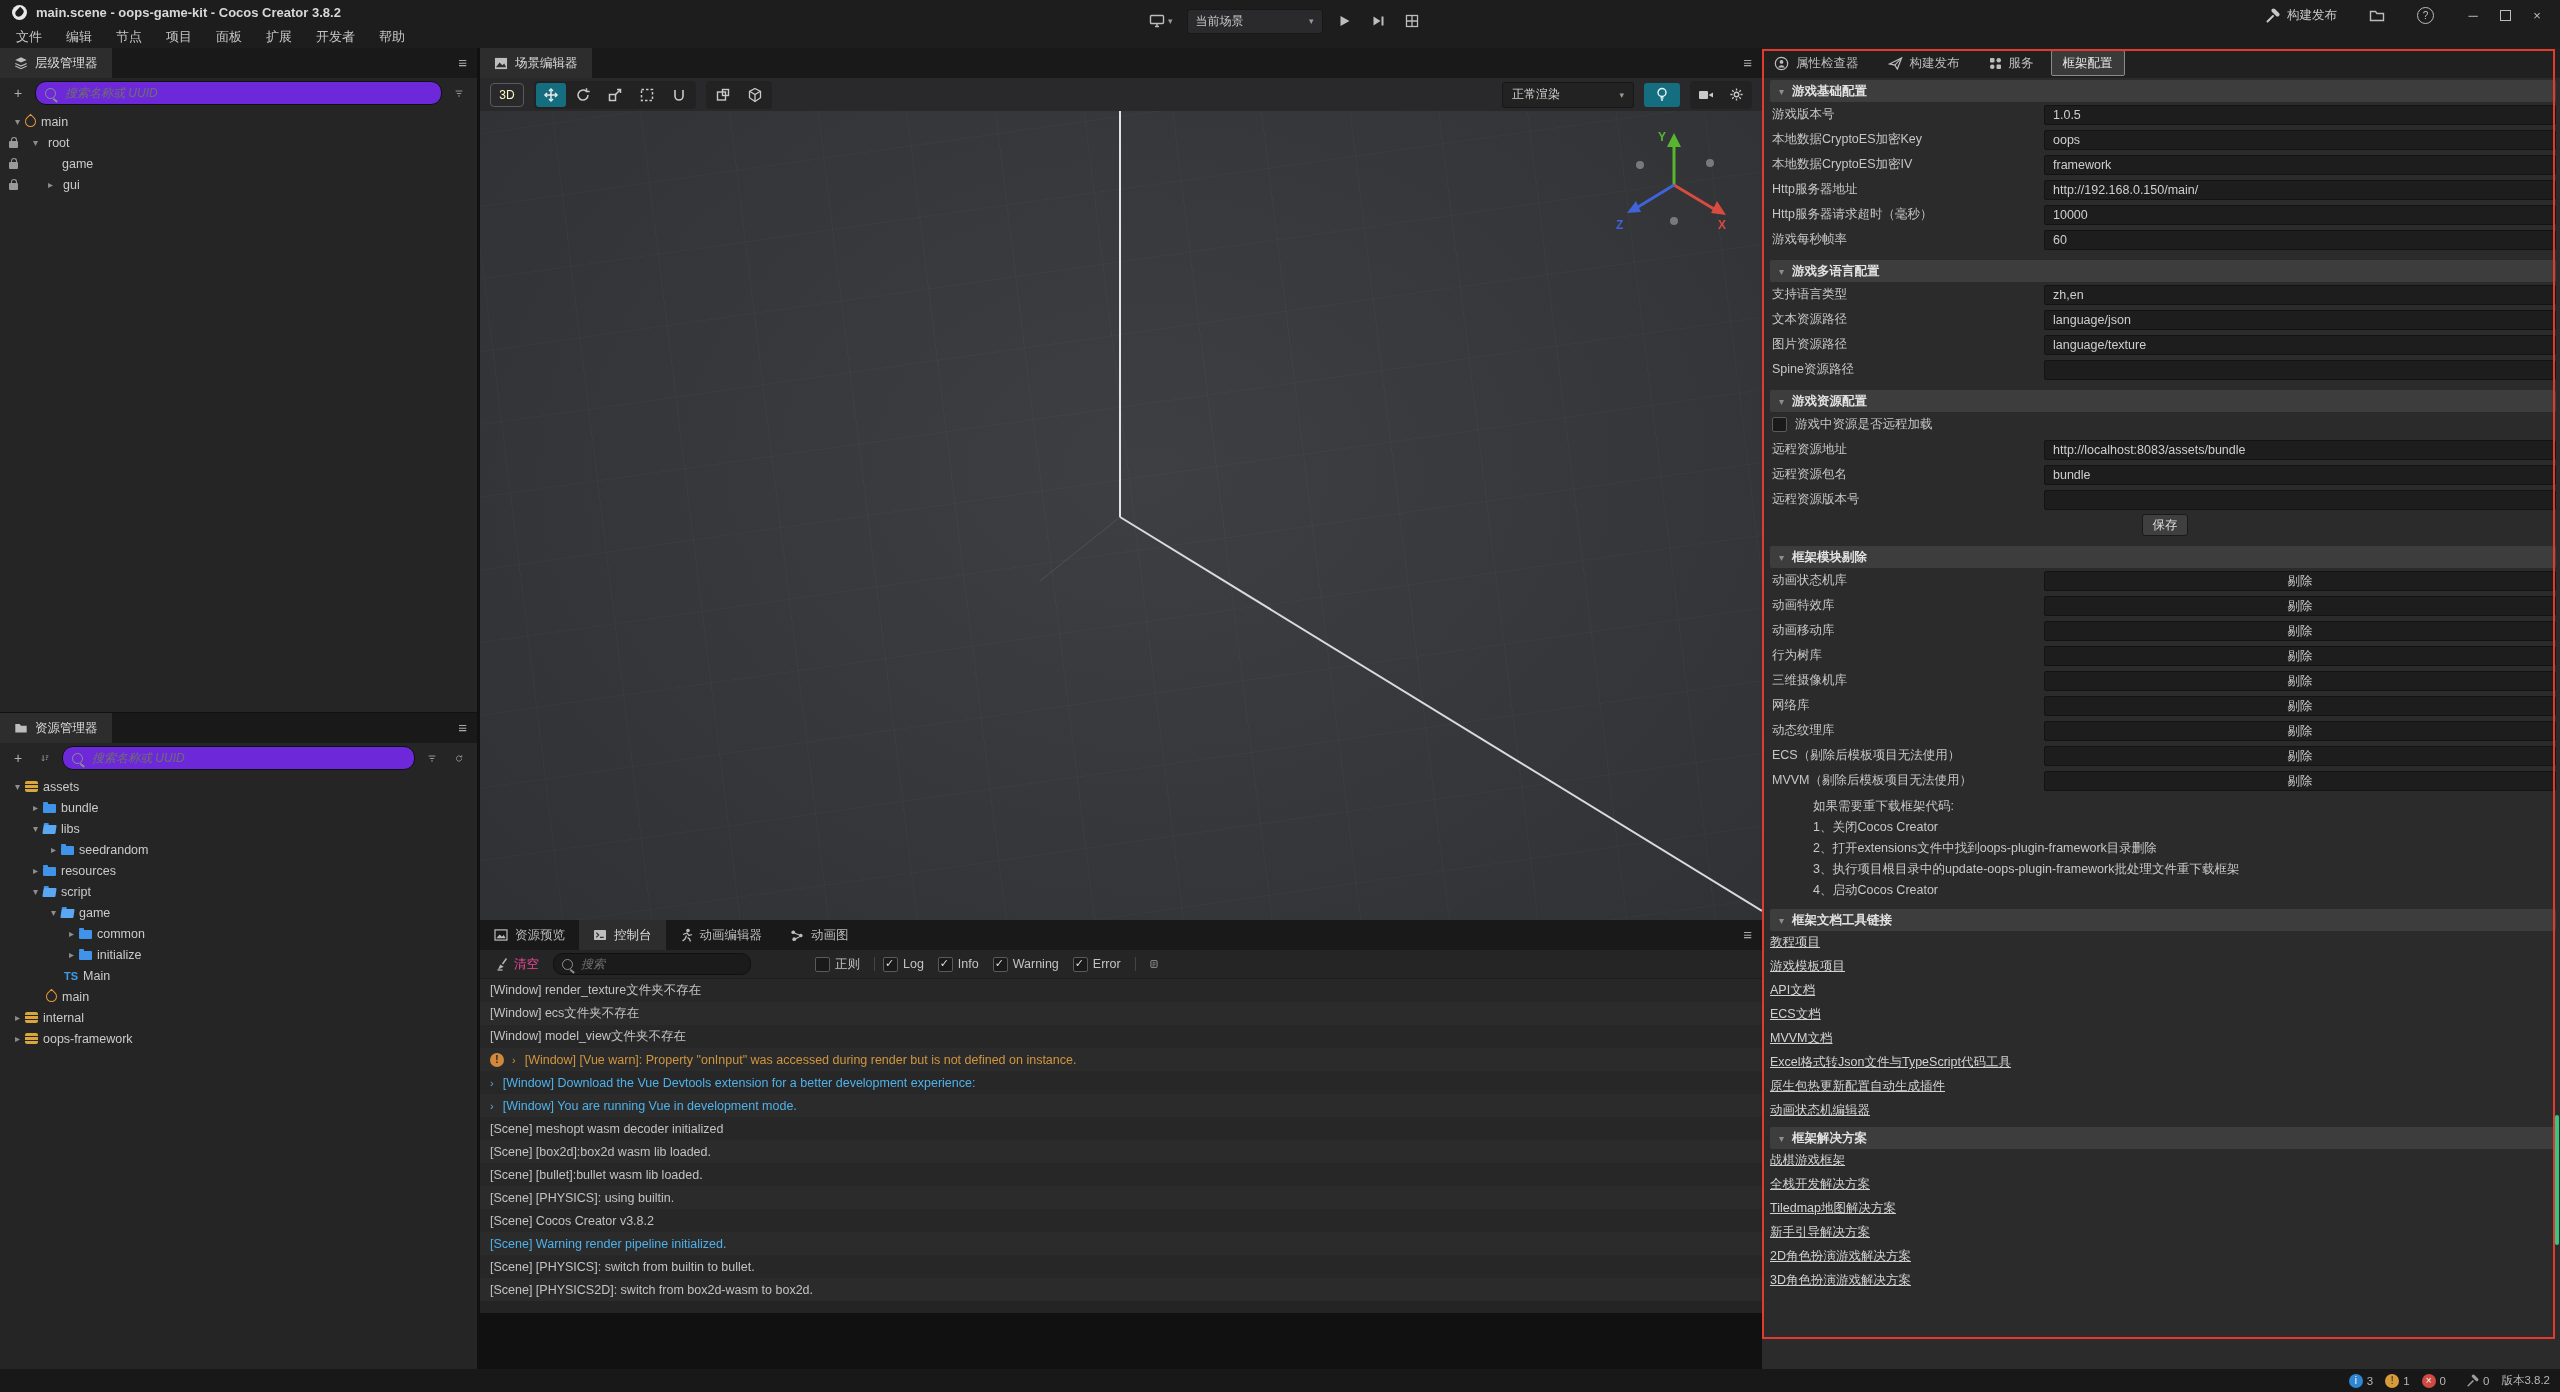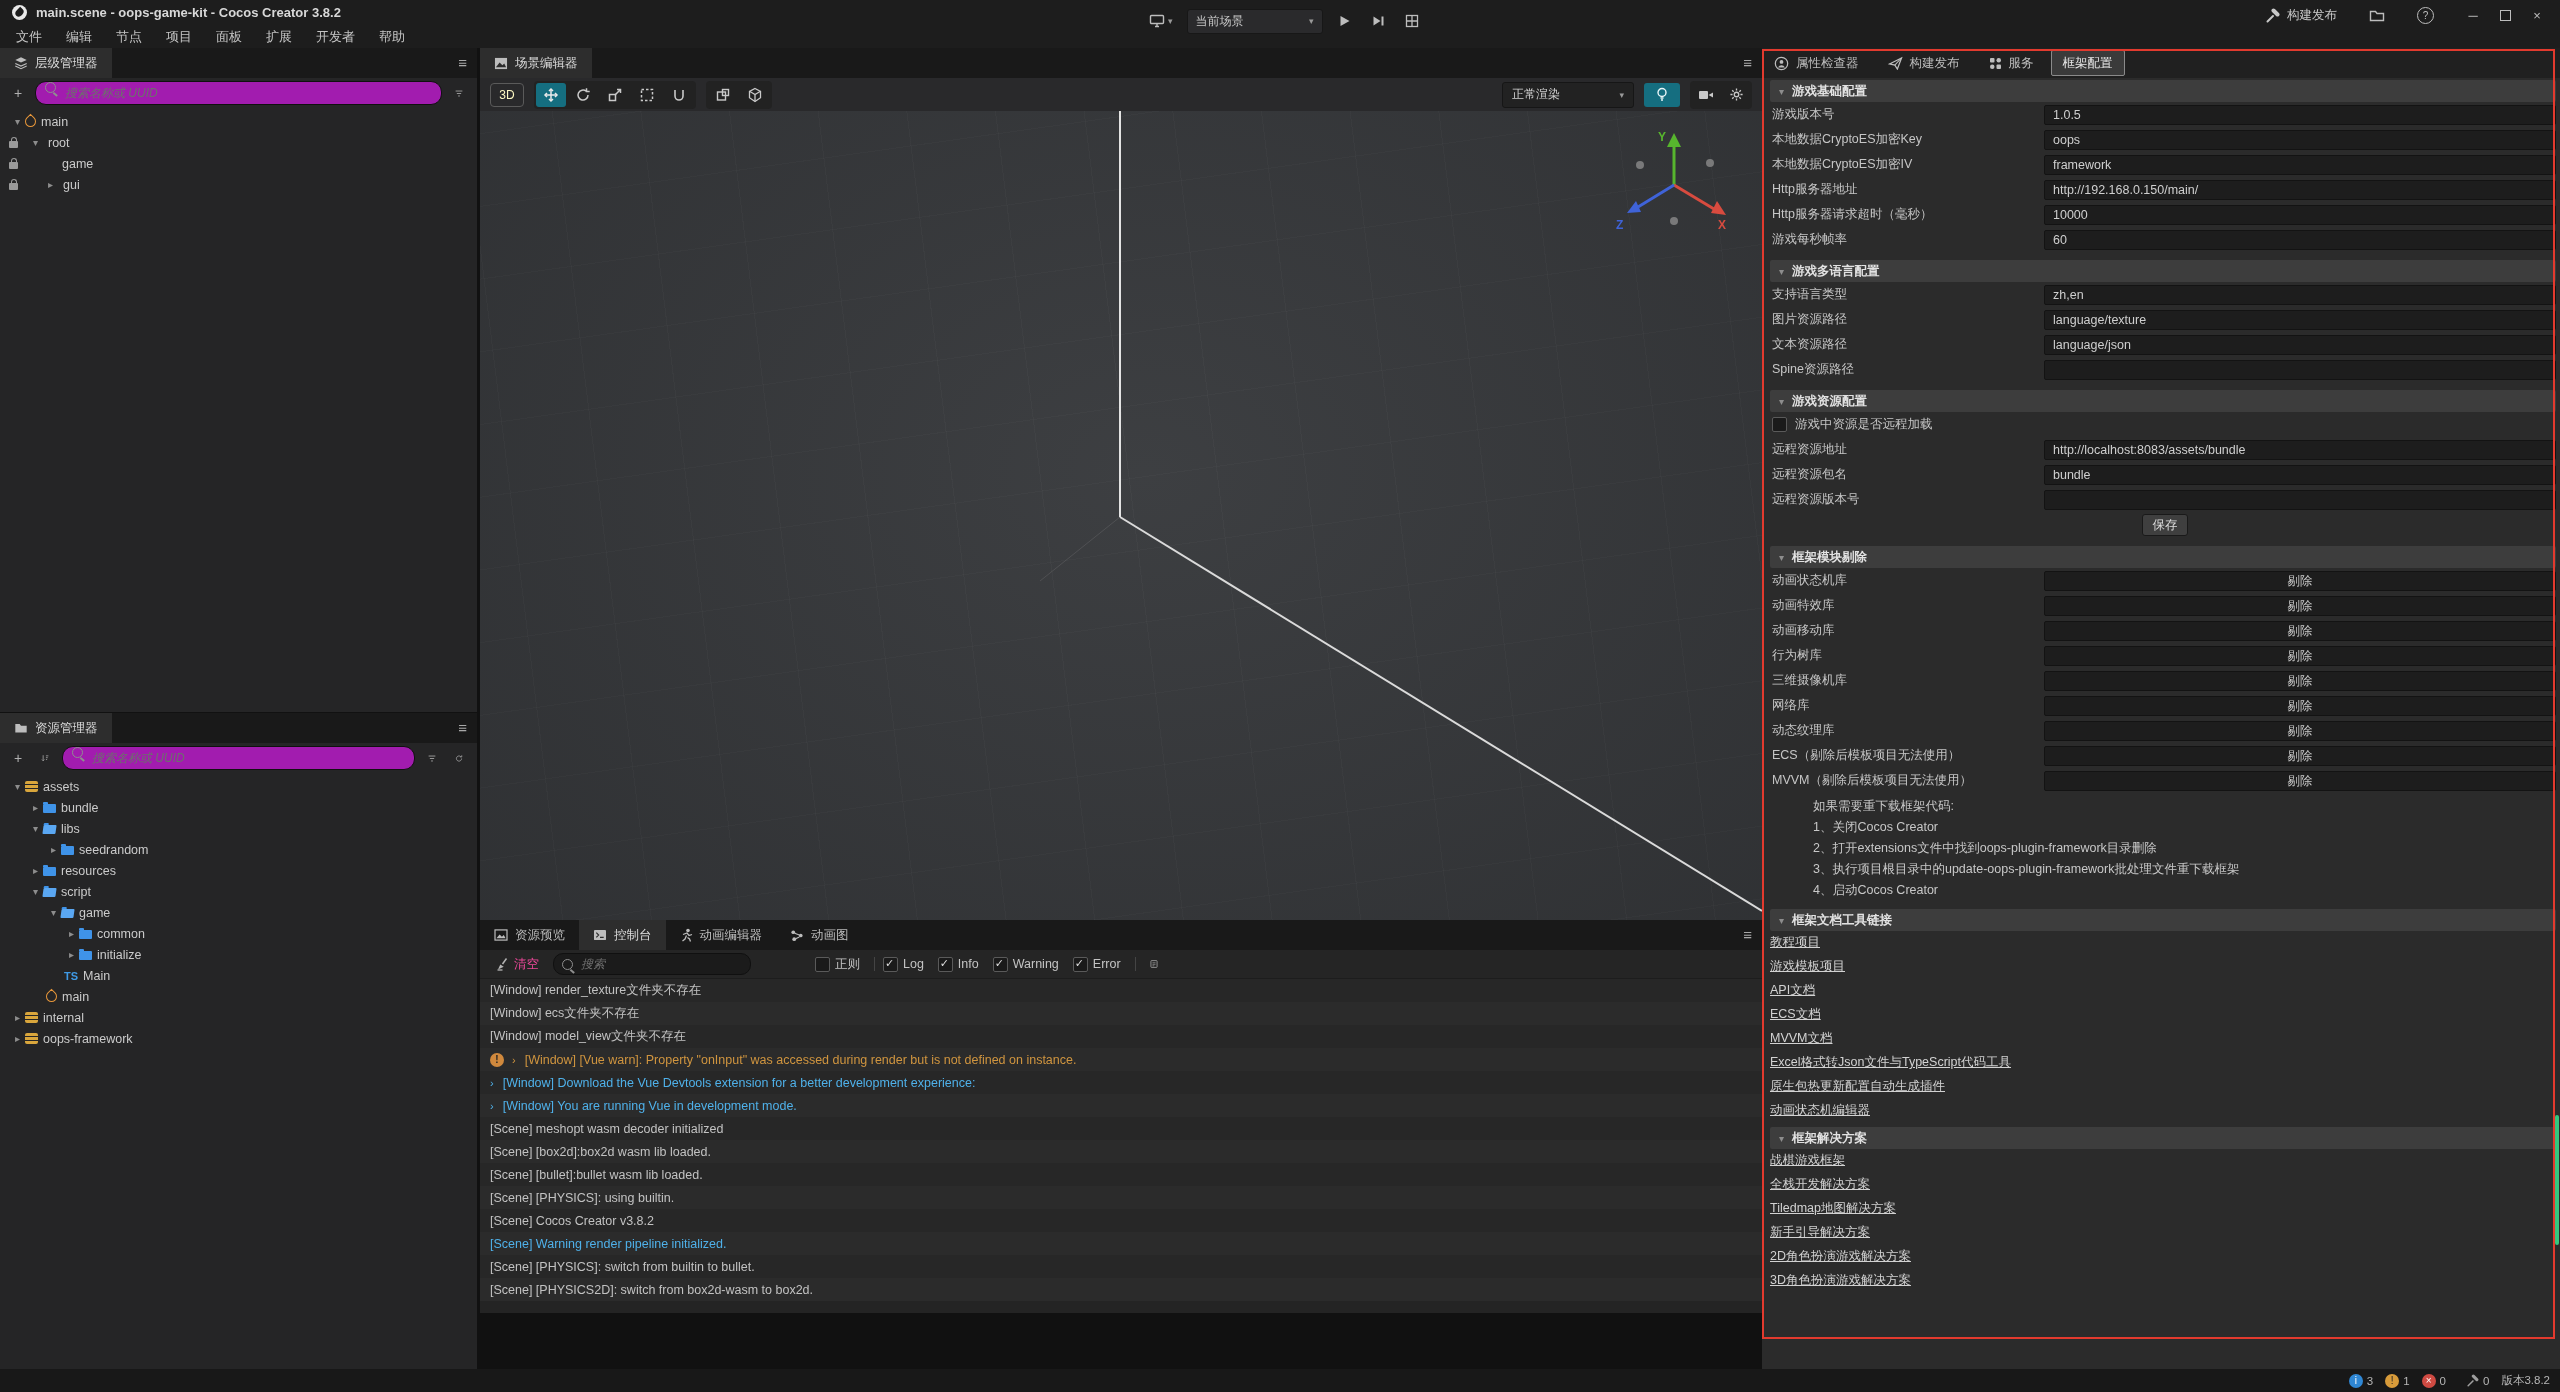--- a/index.html
+++ b/index.html
@@ -21,21 +21,21 @@
   .win-box{width:9px;height:9px;border:1px solid #bdbdbd;display:inline-block;}
   svg.ic{display:block;}
   
   .panel{position:absolute;background:#252526;overflow:hidden;}
   .tabbar{height:30px;background:#191919;display:flex;align-items:stretch;position:relative;}
   .tab{display:flex;align-items:center;gap:7px;padding:0 14px;font-size:12.5px;color:#bdbdbd;cursor:pointer;}
   .tab.active{background:#2d2d2d;color:#dcdcdc;}
   .hamburger{position:absolute;right:10px;top:7px;color:#a8a8a8;font-size:15px;line-height:15px;cursor:pointer;}
   .ptoolbar{height:30px;display:flex;align-items:center;padding:0 8px;gap:7px;}
   .icon-btn{width:20px;height:20px;display:flex;align-items:center;justify-content:center;color:#b0b0b0;background:none;border:0;font-size:14px;cursor:pointer;}
-  .searchbox{flex:1;height:22px;background:#a21caf;border:1px solid #101010;border-radius:11px;display:flex;padding:0 9px;gap:7px;}
+  .searchbox{flex:1;height:22px;background:#6d28d9;border:1px solid #101010;border-radius:11px;display:flex;align-items:center;padding:0 9px;gap:7px;}
   .searchbox input{flex:1;background:transparent;border:0;outline:0;color:#bdbdbd;font-size:12px;font-family:inherit;}
   .searchbox input::placeholder{color:#6e6e6e;font-style:italic;}
   .mag{width:9px;height:9px;border:1.6px solid #8f8f8f;border-radius:50%;position:relative;flex-shrink:0;}
   .mag::after{content:"";position:absolute;left:8px;top:9px;width:5px;height:1.6px;background:#8f8f8f;transform:rotate(40deg);transform-origin:0 0;}
   
   .tree{padding-top:3px;}
   .trow{height:21px;display:flex;align-items:center;position:relative;font-size:12.5px;color:#cbcbcb;cursor:pointer;}
   .trow .lock{position:absolute;left:9px;}
   .tchev{width:15px;color:#8d8d8d;font-size:10px;flex-shrink:0;text-align:center;}
   .tlabel{margin-left:5px;white-space:nowrap;}
@@ -630,26 +630,26 @@
 
     <div class="ihdr">
         <span class="tchev">▾</span>
         <span>游戏多语言配置</span>
       </div>
     <div class="irow">
         <span class="ilabel">支持语言类型</span>
         <span class="ivalwrap"><input class="ival" value="zh,en" style=""></span>
       </div>
     <div class="irow">
+        <span class="ilabel">文本资源路径</span>
+        <span class="ivalwrap"><input class="ival" value="language/json" style=""></span>
+      </div>
+    <div class="irow">
         <span class="ilabel">图片资源路径</span>
         <span class="ivalwrap"><input class="ival" value="language/texture" style=""></span>
-      </div>
-    <div class="irow">
-        <span class="ilabel">文本资源路径</span>
-        <span class="ivalwrap"><input class="ival" value="language/json" style=""></span>
       </div>
     <div class="irow">
         <span class="ilabel">Spine资源路径</span>
         <span class="ivalwrap"><input class="ival" value="" style=""></span>
       </div>
 
     <div class="ihdr">
         <span class="tchev">▾</span>
         <span>游戏资源配置</span>
       </div>

